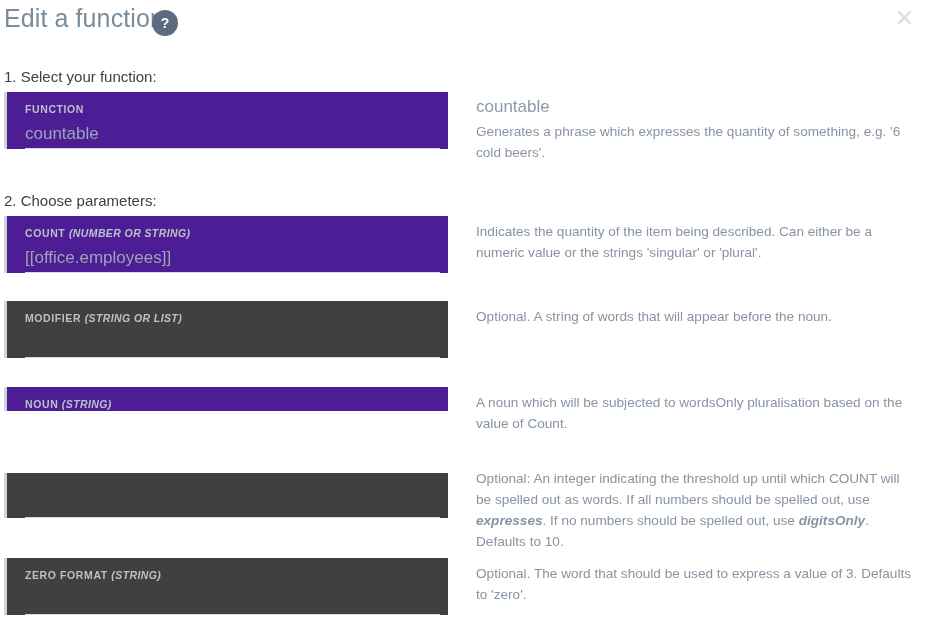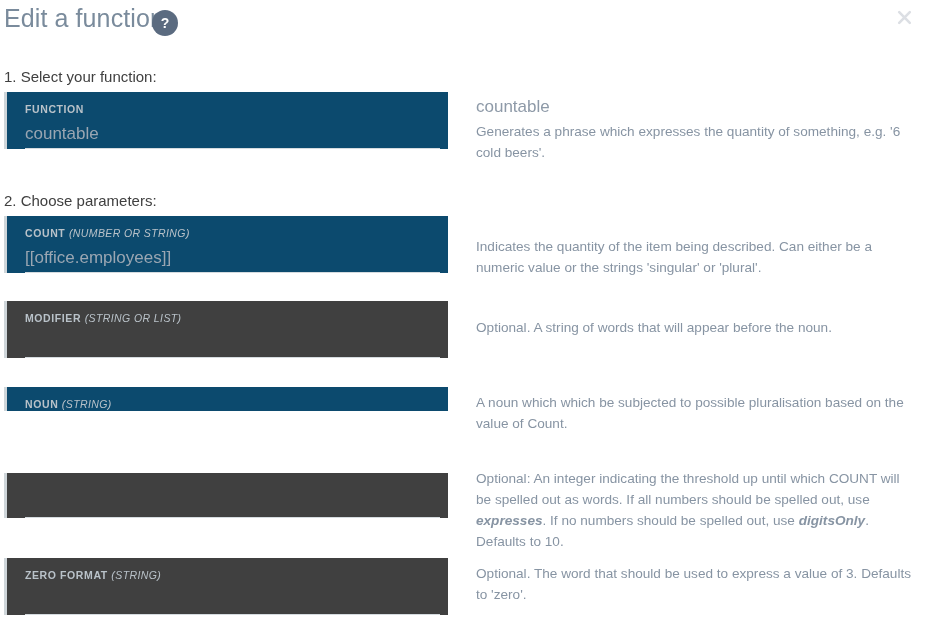--- a/index.html
+++ b/index.html
@@ -82,38 +82,38 @@
 
   .field {
     position: absolute;
     left: 4px;
     width: 444px;
     box-sizing: border-box;
     border-left: 3px solid #cfd6da;
     padding: 12px 0 0 18px;
   }
   .field.filled {
-    background: #0c4a6e;
+    background: #4c1d95;
   }
   .field.empty {
     background: #404040;
   }
 
   .field-label {
     font-size: 10.5px;
     font-weight: 700;
     letter-spacing: 0.6px;
     color: #b9c2c9;
     text-transform: uppercase;
     white-space: nowrap;
     line-height: 1.1;
   }
   .field-label .type-hint {
     font-style: italic;
-    font-weight: 400;
+    font-weight: 700;
     letter-spacing: 0.4px;
   }
 
   .field-input {
     margin-top: 4px;
     width: 415px;
     height: 28px;
     line-height: 28px;
     font-size: 17px;
     color: #9aa6b2;
@@ -184,42 +184,42 @@
 <div class="section-heading" id="sec2">2. Choose parameters:</div>
 
 <div class="row" style="top:216px;">
   <div class="field filled">
     <div class="field-label">
       <span>COUNT</span>
       <span class="type-hint">(NUMBER OR STRING)</span>
     </div>
     <input class="field-input" type="text" value="[[office.employees]]" style="">
   </div>
-  <div class="desc" style="top:20px;">Indicates the quantity of the item being described. Can either be a numeric value or the strings 'singular' or 'plural'.</div>
+  <div class="desc" style="top:5px;">Indicates the quantity of the item being described. Can either be a numeric value or the strings 'singular' or 'plural'.</div>
 </div>
 
 <div class="row" style="top:301px;">
   <div class="field empty">
     <div class="field-label">
       <span>MODIFIER</span>
       <span class="type-hint">(STRING OR LIST)</span>
     </div>
     <input class="field-input" type="text" value="" style="">
   </div>
-  <div class="desc" style="top:16px;">Optional. A string of words that will appear before the noun.</div>
+  <div class="desc" style="top:5px;">Optional. A string of words that will appear before the noun.</div>
 </div>
 
 <div class="row" style="top:387px;">
   <div class="field filled">
     <div class="field-label">
       <span>NOUN</span>
       <span class="type-hint">(STRING)</span>
     </div>
   </div>
-  <div class="desc" style="top:5px;">A noun which which be subjected to possible pluralisation based on the value of Count.</div>
+  <div class="desc" style="top:5px;">A noun which will be subjected to wordsOnly pluralisation based on the value of Count.</div>
 </div>
 
 <div class="row" style="top:473px;">
   <div class="field empty">
     <input class="field-input" type="text" value="" style="">
   </div>
   <div class="desc" style="top:-5px;">Optional: An integer indicating the threshold up until which COUNT will be spelled out as words. If all numbers should be spelled out, use <em>expresses</em>. If no numbers should be spelled out, use <em>digitsOnly</em>. Defaults to 10.</div>
 </div>
 
 <div class="row" style="top:558px;">

